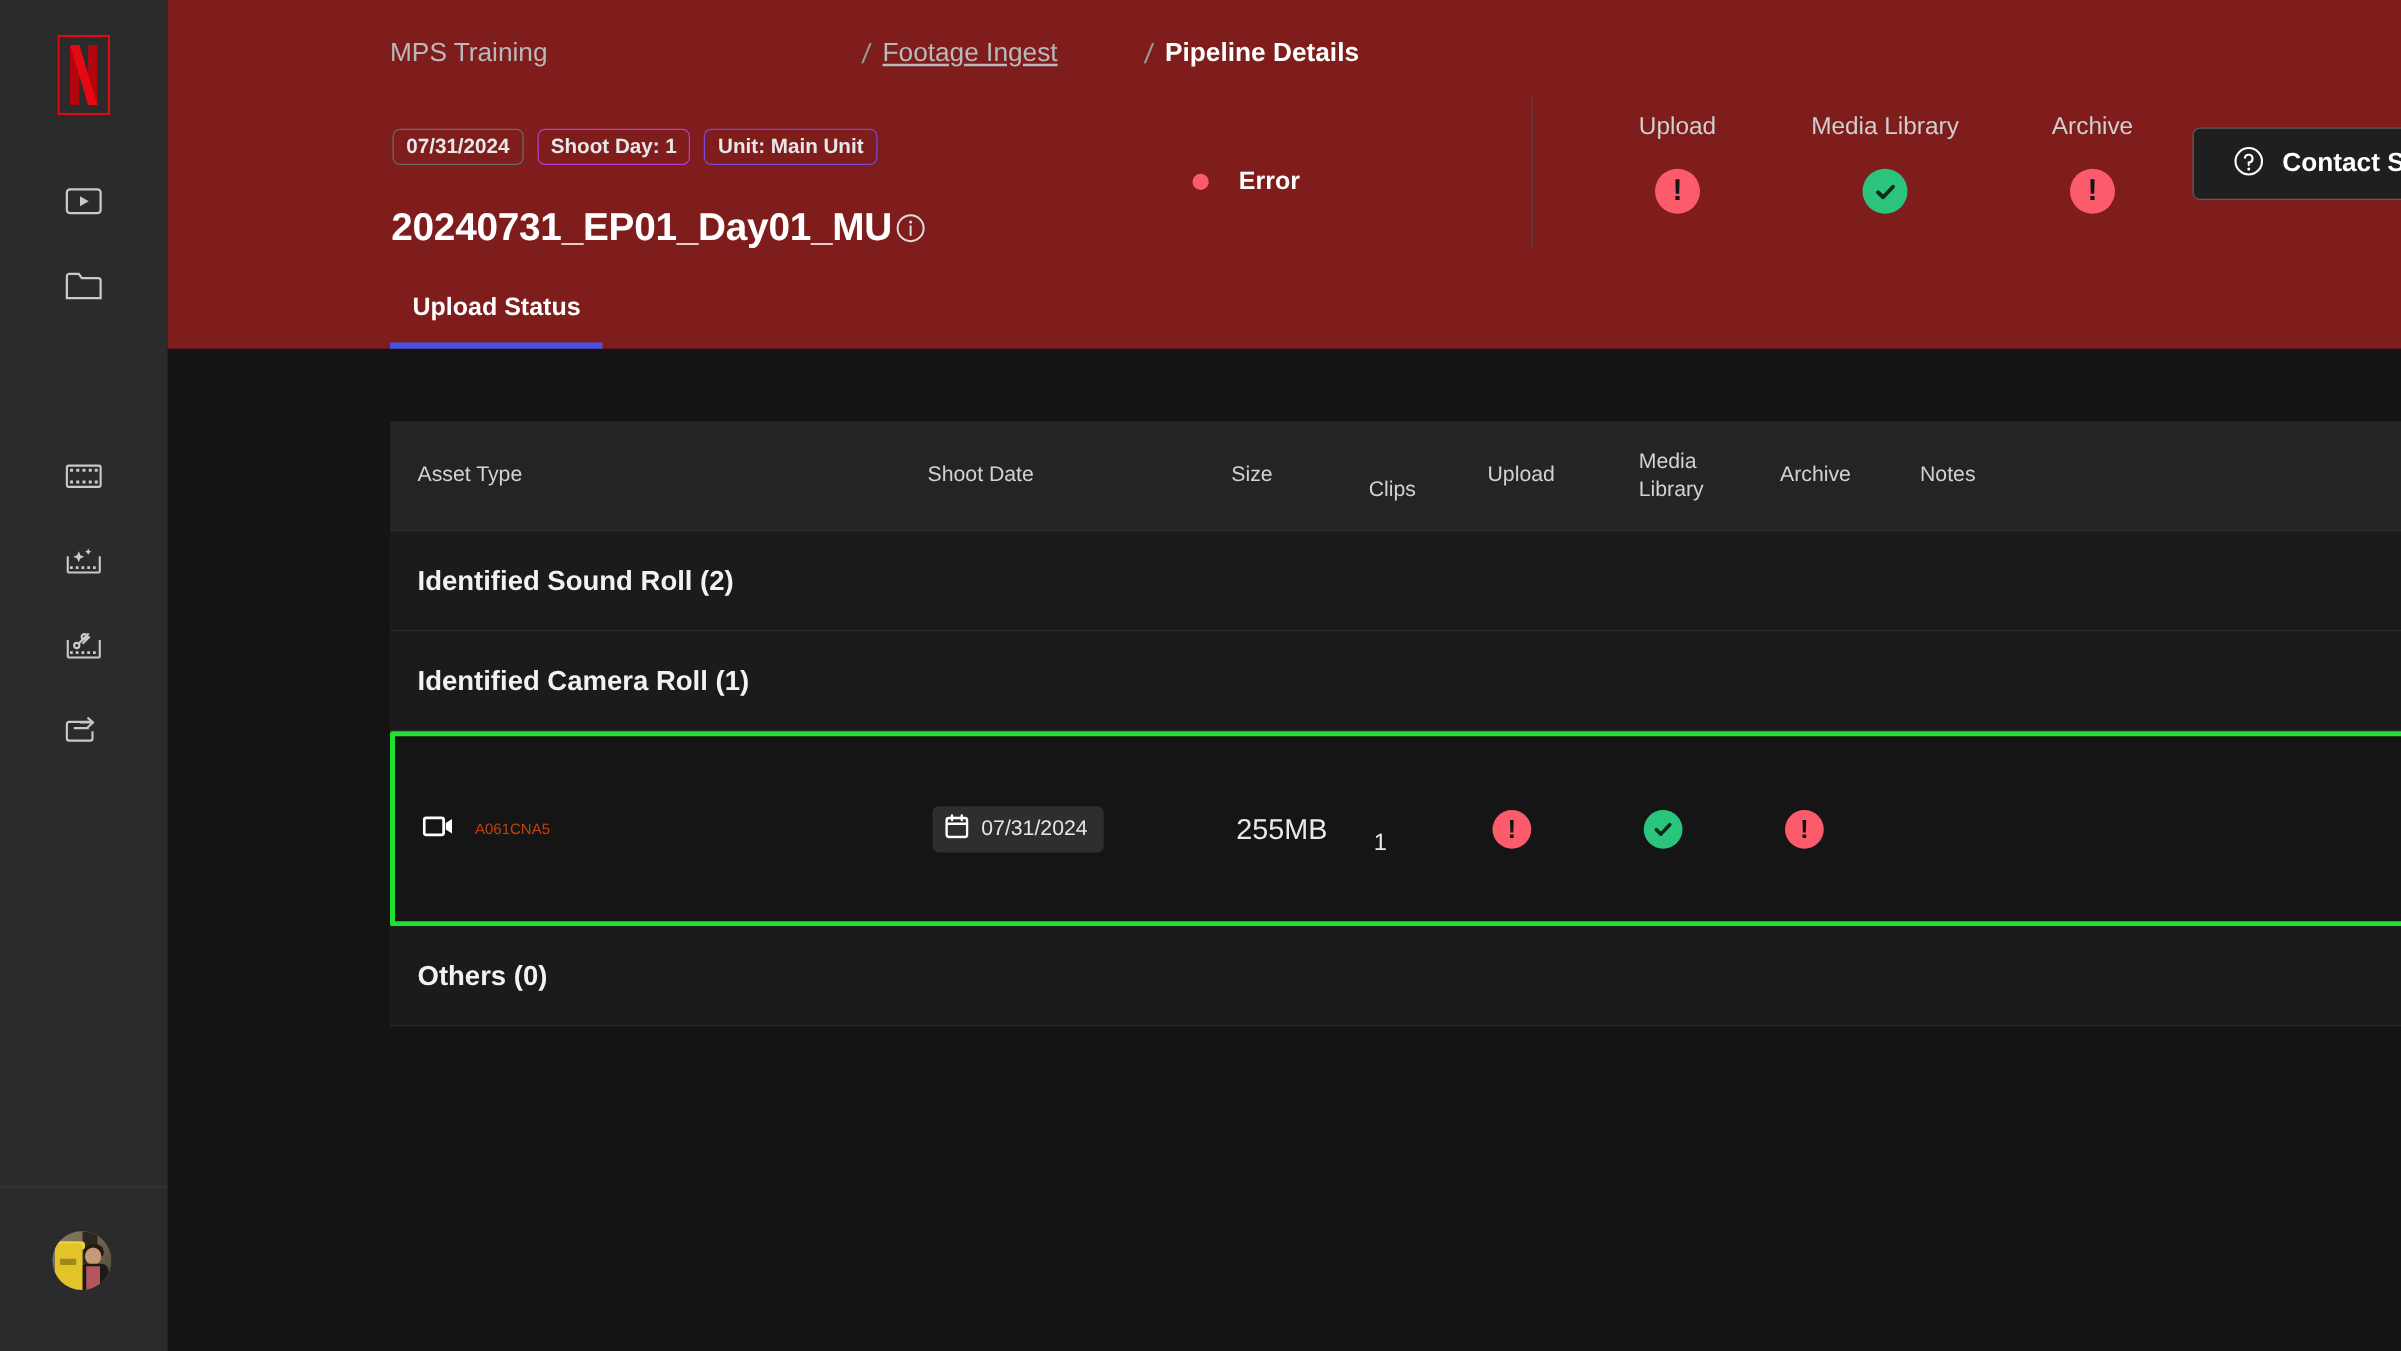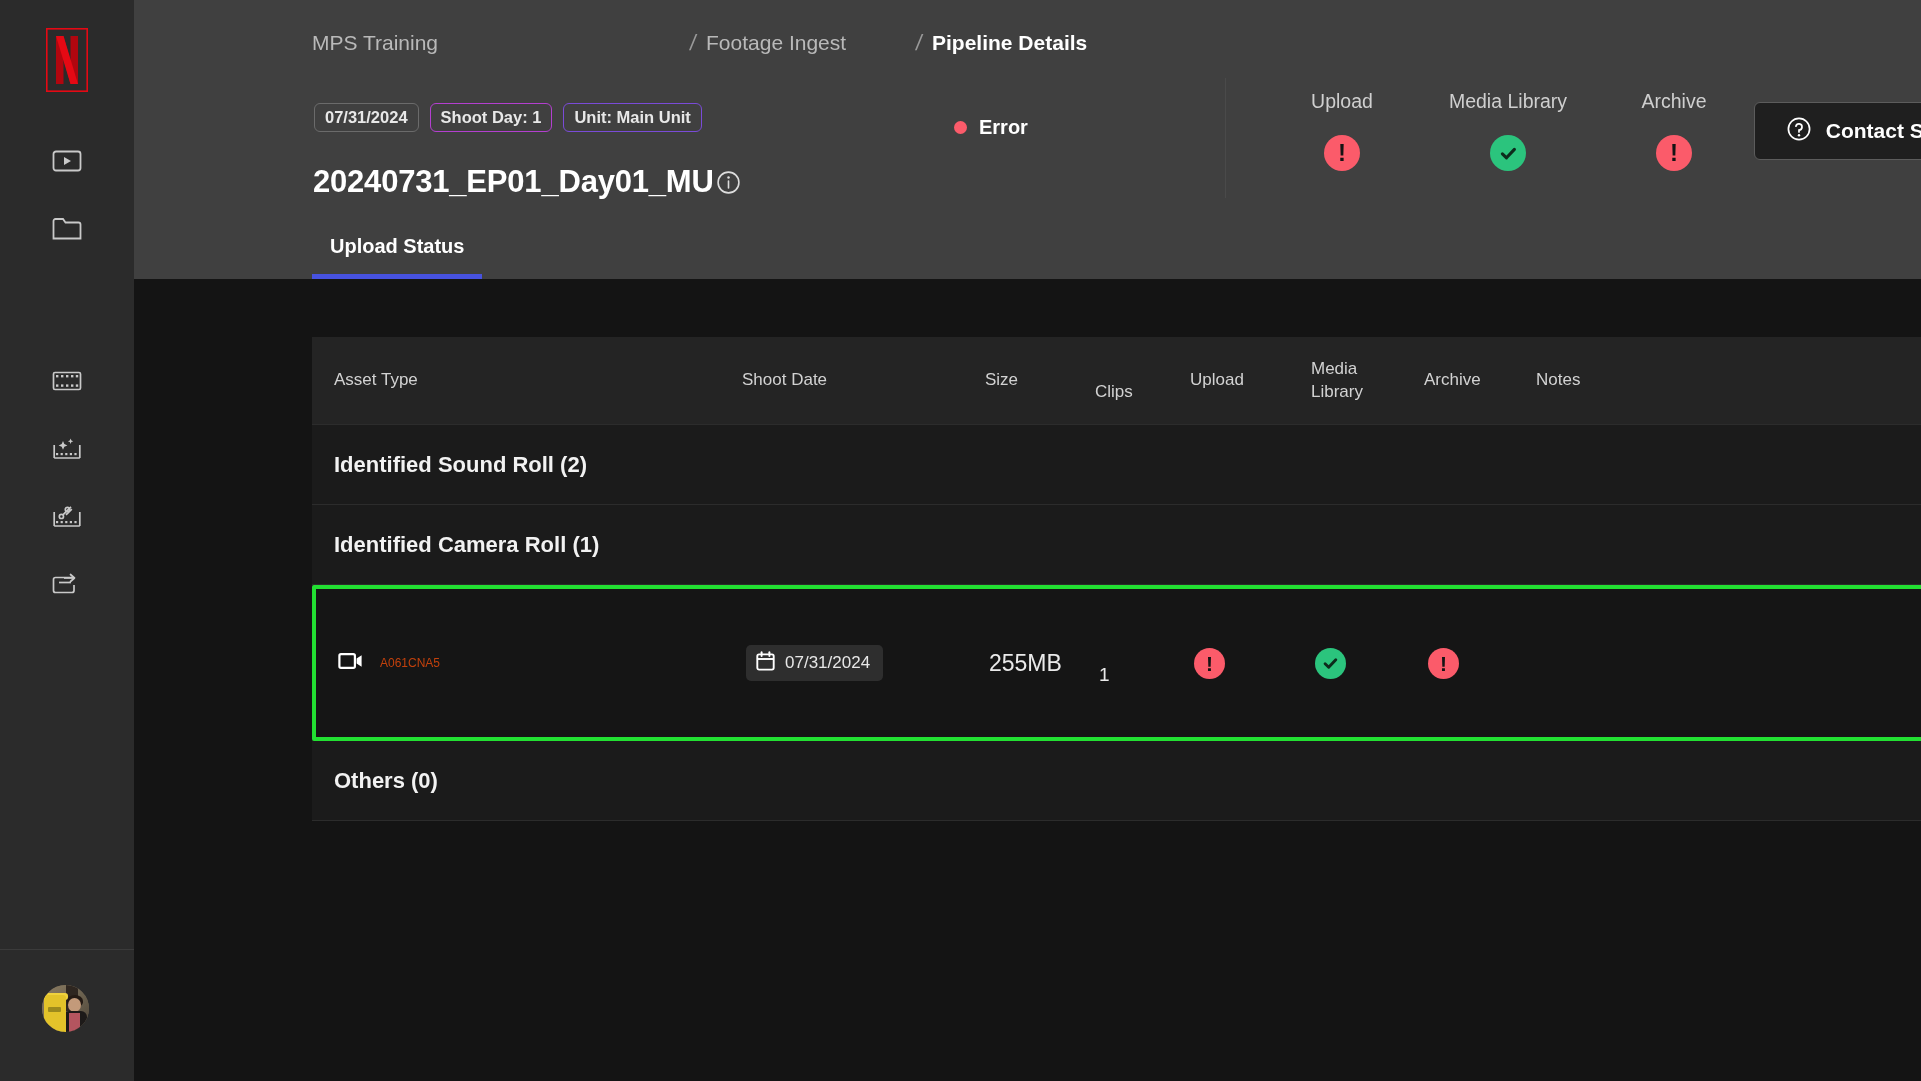--- a/index.html
+++ b/index.html
@@ -81,21 +81,21 @@
 
   
   .main {
     flex: 1 1 auto;
     background: #141414;
     display: flex;
     flex-direction: column;
     min-width: 0;
   }
   .header {
-    background: #404040;
+    background: #7f1d1d;
     padding: 0;
     position: relative;
     height: 279px;
     flex: 0 0 279px;
   }
 
   
   .breadcrumb {
     display: flex;
     align-items: center;
@@ -104,21 +104,21 @@
     top: 28px;
     height: 30px;
   }
   .crumb {
     font-size: 21px;
     color: #b9b9b9;
     cursor: pointer;
     white-space: nowrap;
   }
   .crumb.first { width: 368px; }
-  .crumb.mid { width: 200px; }
+  .crumb.mid { width: 200px; text-decoration: underline; }
   .crumb.current {
     color: #ffffff;
     font-weight: bold;
     cursor: default;
   }
   .crumb-sep {
     color: #9a9a9a;
     font-size: 22px;
     font-weight: 300;
     padding: 0 0px;
@@ -163,24 +163,24 @@
     font-weight: bold;
     color: #ffffff;
     letter-spacing: -0.2px;
   }
   .info-btn { cursor: pointer; display:flex; }
 
   
   .status-block {
     position: absolute;
     left: 820px;
-    top: 116px;
-    display: flex;
-    align-items: center;
-    gap: 12px;
+    top: 134px;
+    display: flex;
+    align-items: center;
+    gap: 24px;
   }
   .status-dot {
     width: 13px; height: 13px; border-radius: 50%;
     background: #fb5b6a;
   }
   .status-text {
     font-size: 20px;
     font-weight: bold;
     color: #ffffff;
   }

